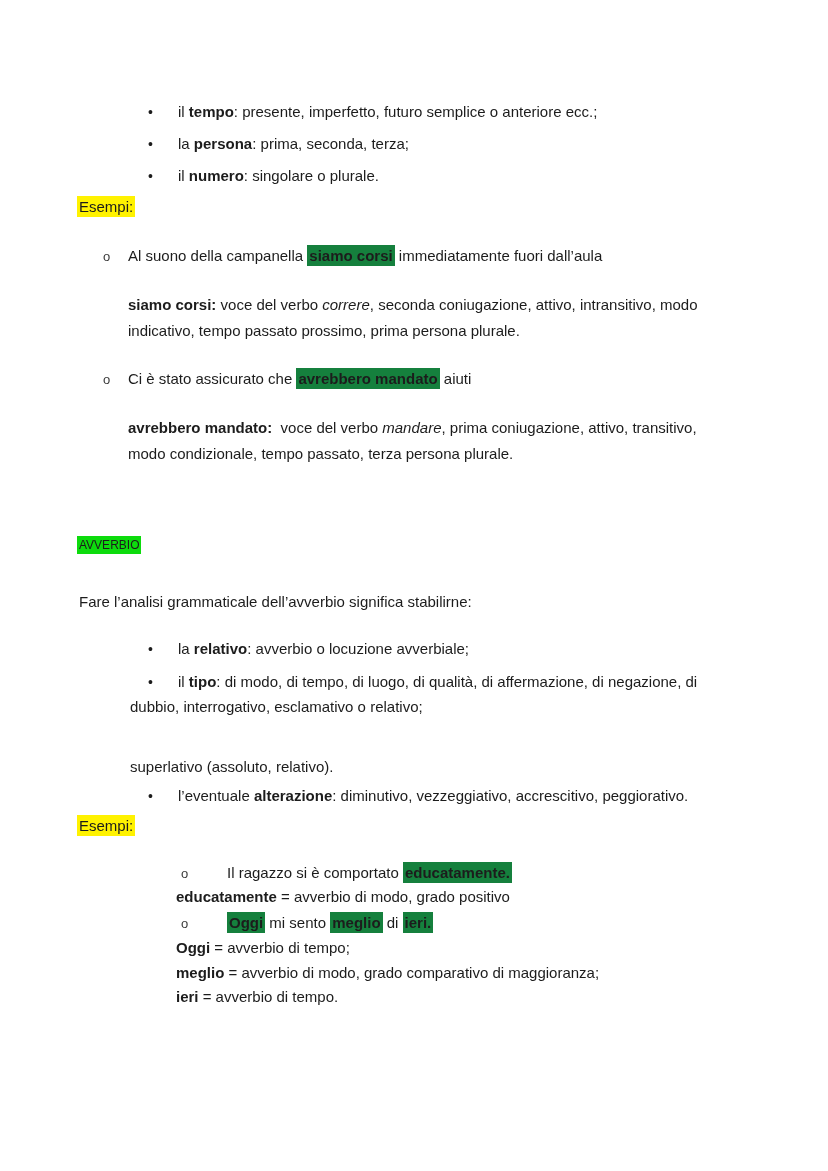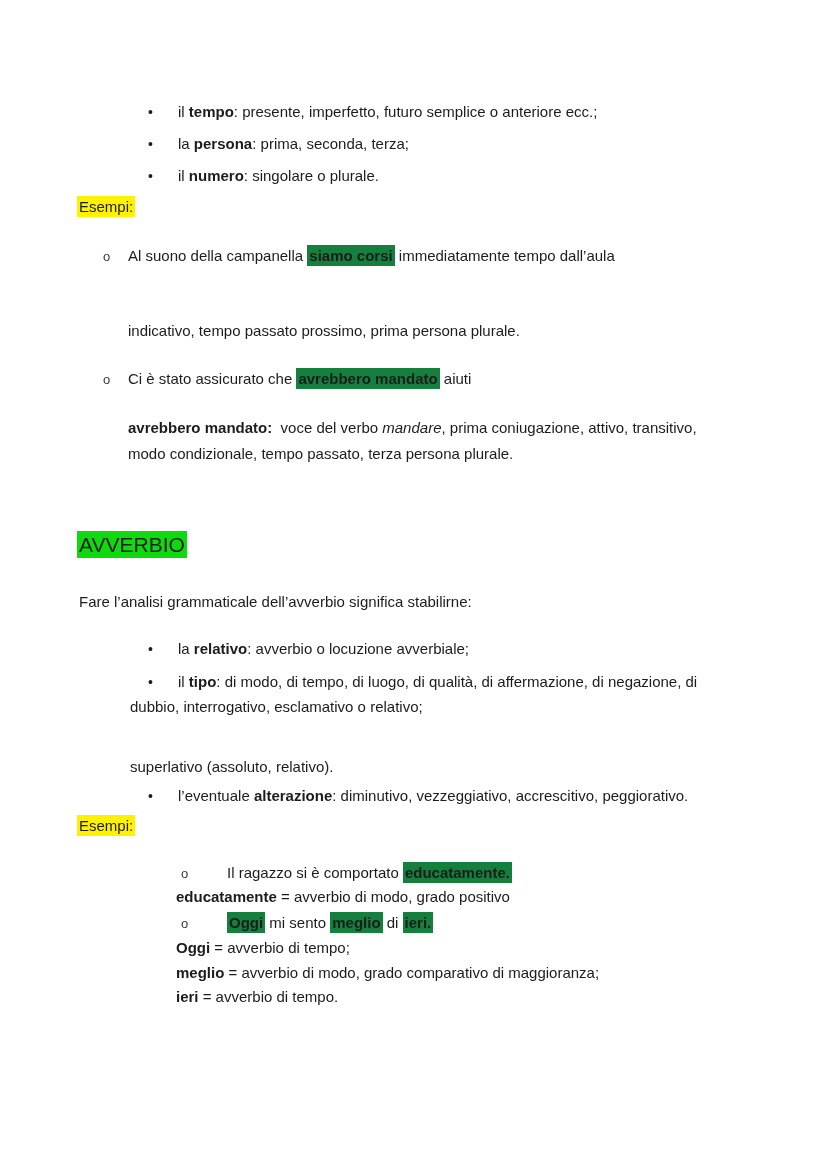--- a/index.html
+++ b/index.html
@@ -33,39 +33,40 @@
     display:inline-block;width:25px;
     font-size:13px;color:#3a3a3a;
   }
   .marker-circle2{
     display:inline-block;width:46px;
     font-size:13px;color:#3a3a3a;
   }
   .l-bullet{left:148px;}
   .l-wrap1{left:130px;}
   .l-label{left:77px;text-align:right;}
-  .l-heading{left:77px;font-size:21px;}
+  .l-heading{left:77px;font-size:12px;}
   .l-para{left:79px;}
   .l-obullet{left:103px;}
   .l-expl{left:128px;}
   .l-obullet2{left:181px;}
   .l-expl2{left:176px;}
 </style>
 </head>
 <body>
 
 <div class="page">
 
   <div class="line l-bullet" style="top:102px"><span class="marker-disc">•</span><span><span>il </span><span class="b">tempo</span><span>: presente, imperfetto, futuro semplice o anteriore ecc.;</span></span></div>
   <div class="line l-bullet" style="top:134px"><span class="marker-disc">•</span><span><span>la </span><span class="b">persona</span><span>: prima, seconda, terza;</span></span></div>
   <div class="line l-bullet" style="top:166px"><span class="marker-disc">•</span><span><span>il </span><span class="b">numero</span><span>: singolare o plurale.</span></span></div>
 
   <div class="line l-label" style="top:197px"><span class="hl hl-yellow">Esempi:</span></div>
 
-  <div class="line l-obullet" style="top:246px"><span class="marker-circle">o</span><span><span>Al suono della campanella </span><span class="b hl hl-cyan">siamo corsi</span><span> immediatamente tempo dall’aula</span></span></div>
+  <div class="line l-obullet" style="top:246px"><span class="marker-circle">o</span><span><span>Al suono della campanella </span><span class="b hl hl-cyan">siamo corsi</span><span> immediatamente fuori dall’aula</span></span></div>
+  <div class="line l-expl" style="top:295px"><span><span class="b">siamo corsi:</span><span> voce del verbo </span><span class="i">correre</span><span>, seconda coniugazione, attivo, intransitivo, modo</span></span></div>
   <div class="line l-expl" style="top:321px"><span><span>indicativo, tempo passato prossimo, prima persona plurale.</span></span></div>
 
   <div class="line l-obullet" style="top:369px"><span class="marker-circle">o</span><span><span>Ci è stato assicurato che </span><span class="b hl hl-cyan">avrebbero mandato</span><span> aiuti</span></span></div>
   <div class="line l-expl" style="top:418px"><span><span class="b">avrebbero mandato:</span><span>&nbsp; voce del verbo </span><span class="i">mandare</span><span>, prima coniugazione, attivo, transitivo,</span></span></div>
   <div class="line l-expl" style="top:444px"><span><span>modo condizionale, tempo passato, terza persona plurale.</span></span></div>
 
   <div class="line l-heading" style="top:535px"><span class="hl hl-green">AVVERBIO</span></div>
 
   <div class="line l-para" style="top:592px"><span>Fare l’analisi grammaticale dell’avverbio significa stabilirne:</span></div>
 

